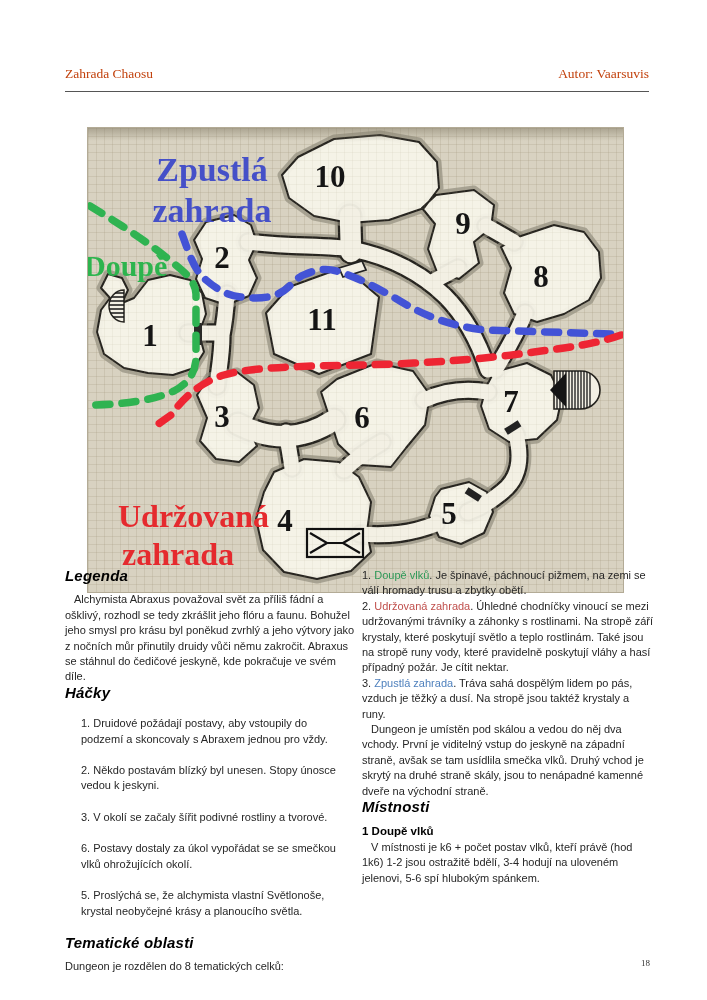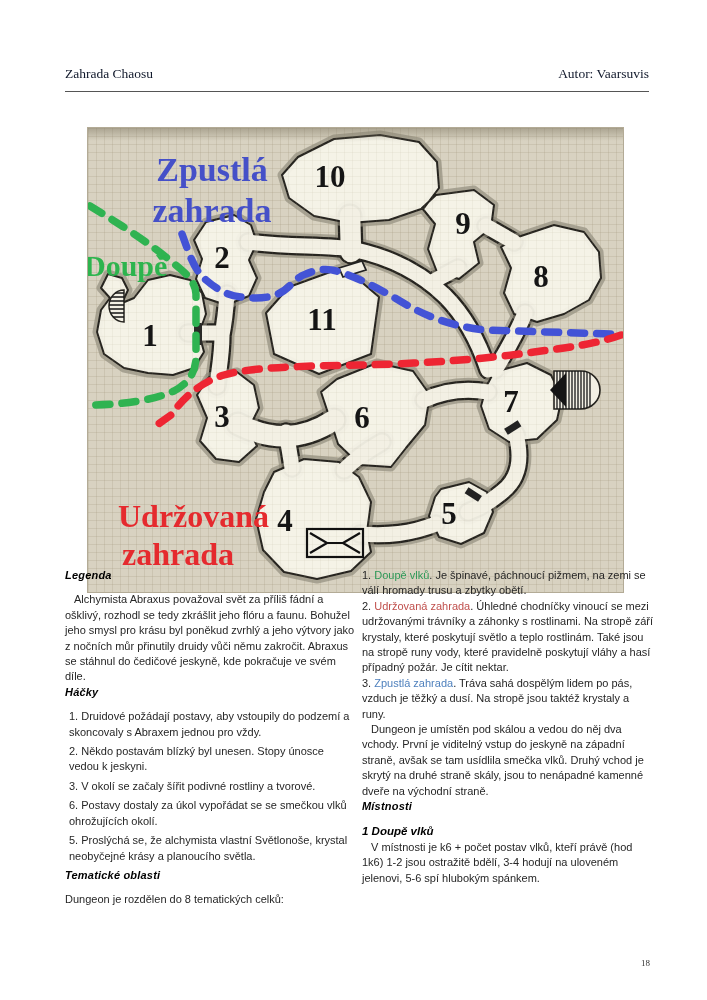--- a/index.html
+++ b/index.html
@@ -1,34 +1,34 @@
 <!DOCTYPE html>
 <html><head>
 <meta charset="utf-8">
 <style>
   html,body{margin:0;padding:0;background:#888;}
   .page{position:relative;width:707px;height:1000px;background:#ffffff;margin:0 auto;
         font-family:"Liberation Sans",sans-serif;color:#222;overflow:hidden;}
-  .hdr{position:absolute;top:66px;font-family:"Liberation Serif",serif;font-size:13.5px;color:#0f172a;}
+  .hdr{position:absolute;top:66px;font-family:"Liberation Serif",serif;font-size:13.5px;color:#c2410c;}
   .hdr-left{left:65px;}
   .hdr-right{right:58px;}
   .hdr-rule{position:absolute;left:65px;right:58px;top:91px;border-top:1.2px solid #555;height:0;}
   .map-wrap{position:absolute;left:88px;top:100px;width:535px;height:464px;
             box-shadow:0 0 0 1px #b3ab96;margin-top:28px;}
   .col{position:absolute;top:568px;font-size:11px;line-height:15.4px;color:#262626;}
   .col-left{left:65px;width:291px;}
   .col-right{left:362px;width:292px;}
-  .col h2{font-size:11px;font-style:italic;font-weight:bold;color:#000;margin:0 0 9px 0;
+  .col h2{font-size:15px;font-style:italic;font-weight:bold;color:#000;margin:0 0 9px 0;
           font-family:"Liberation Sans",sans-serif;letter-spacing:.2px;}
   .sp1{margin-top:22px;}
   .sp2{margin-top:24px;}
   .col p{margin:0 0 0 0;}
   .ind{text-indent:9px;}
-  .items div{margin:4px;}
-  .roomtitle{font-weight:bold;font-size:11.5px;margin:4px 0 1px 0;color:#000;font-style:italic;}
+  .items div{margin:16px;}
+  .roomtitle{font-weight:bold;font-size:11.5px;margin:4px 0 1px 0;color:#000;}
   .pagenum{position:absolute;left:641px;top:958px;font-family:"Liberation Serif",serif;
            font-size:9px;color:#333;}
   
   .corrRough{fill:none;stroke:#8e897a;stroke-width:25;stroke-linecap:round;stroke-linejoin:round;opacity:.65;}
   .corrRoughW{stroke-width:31;}
   .corrBlack{fill:none;stroke:#26241f;stroke-width:19.5;stroke-linecap:round;stroke-linejoin:round;}
   .corrBlackW{stroke-width:25;}
   .corrFill{fill:none;stroke:#f3f0e4;stroke-width:15;stroke-linecap:round;stroke-linejoin:round;}
   .corrFillW{stroke-width:20.5;}
   .roomRough{fill:none;stroke:#8e897a;stroke-width:9;stroke-linejoin:round;opacity:.65;}

